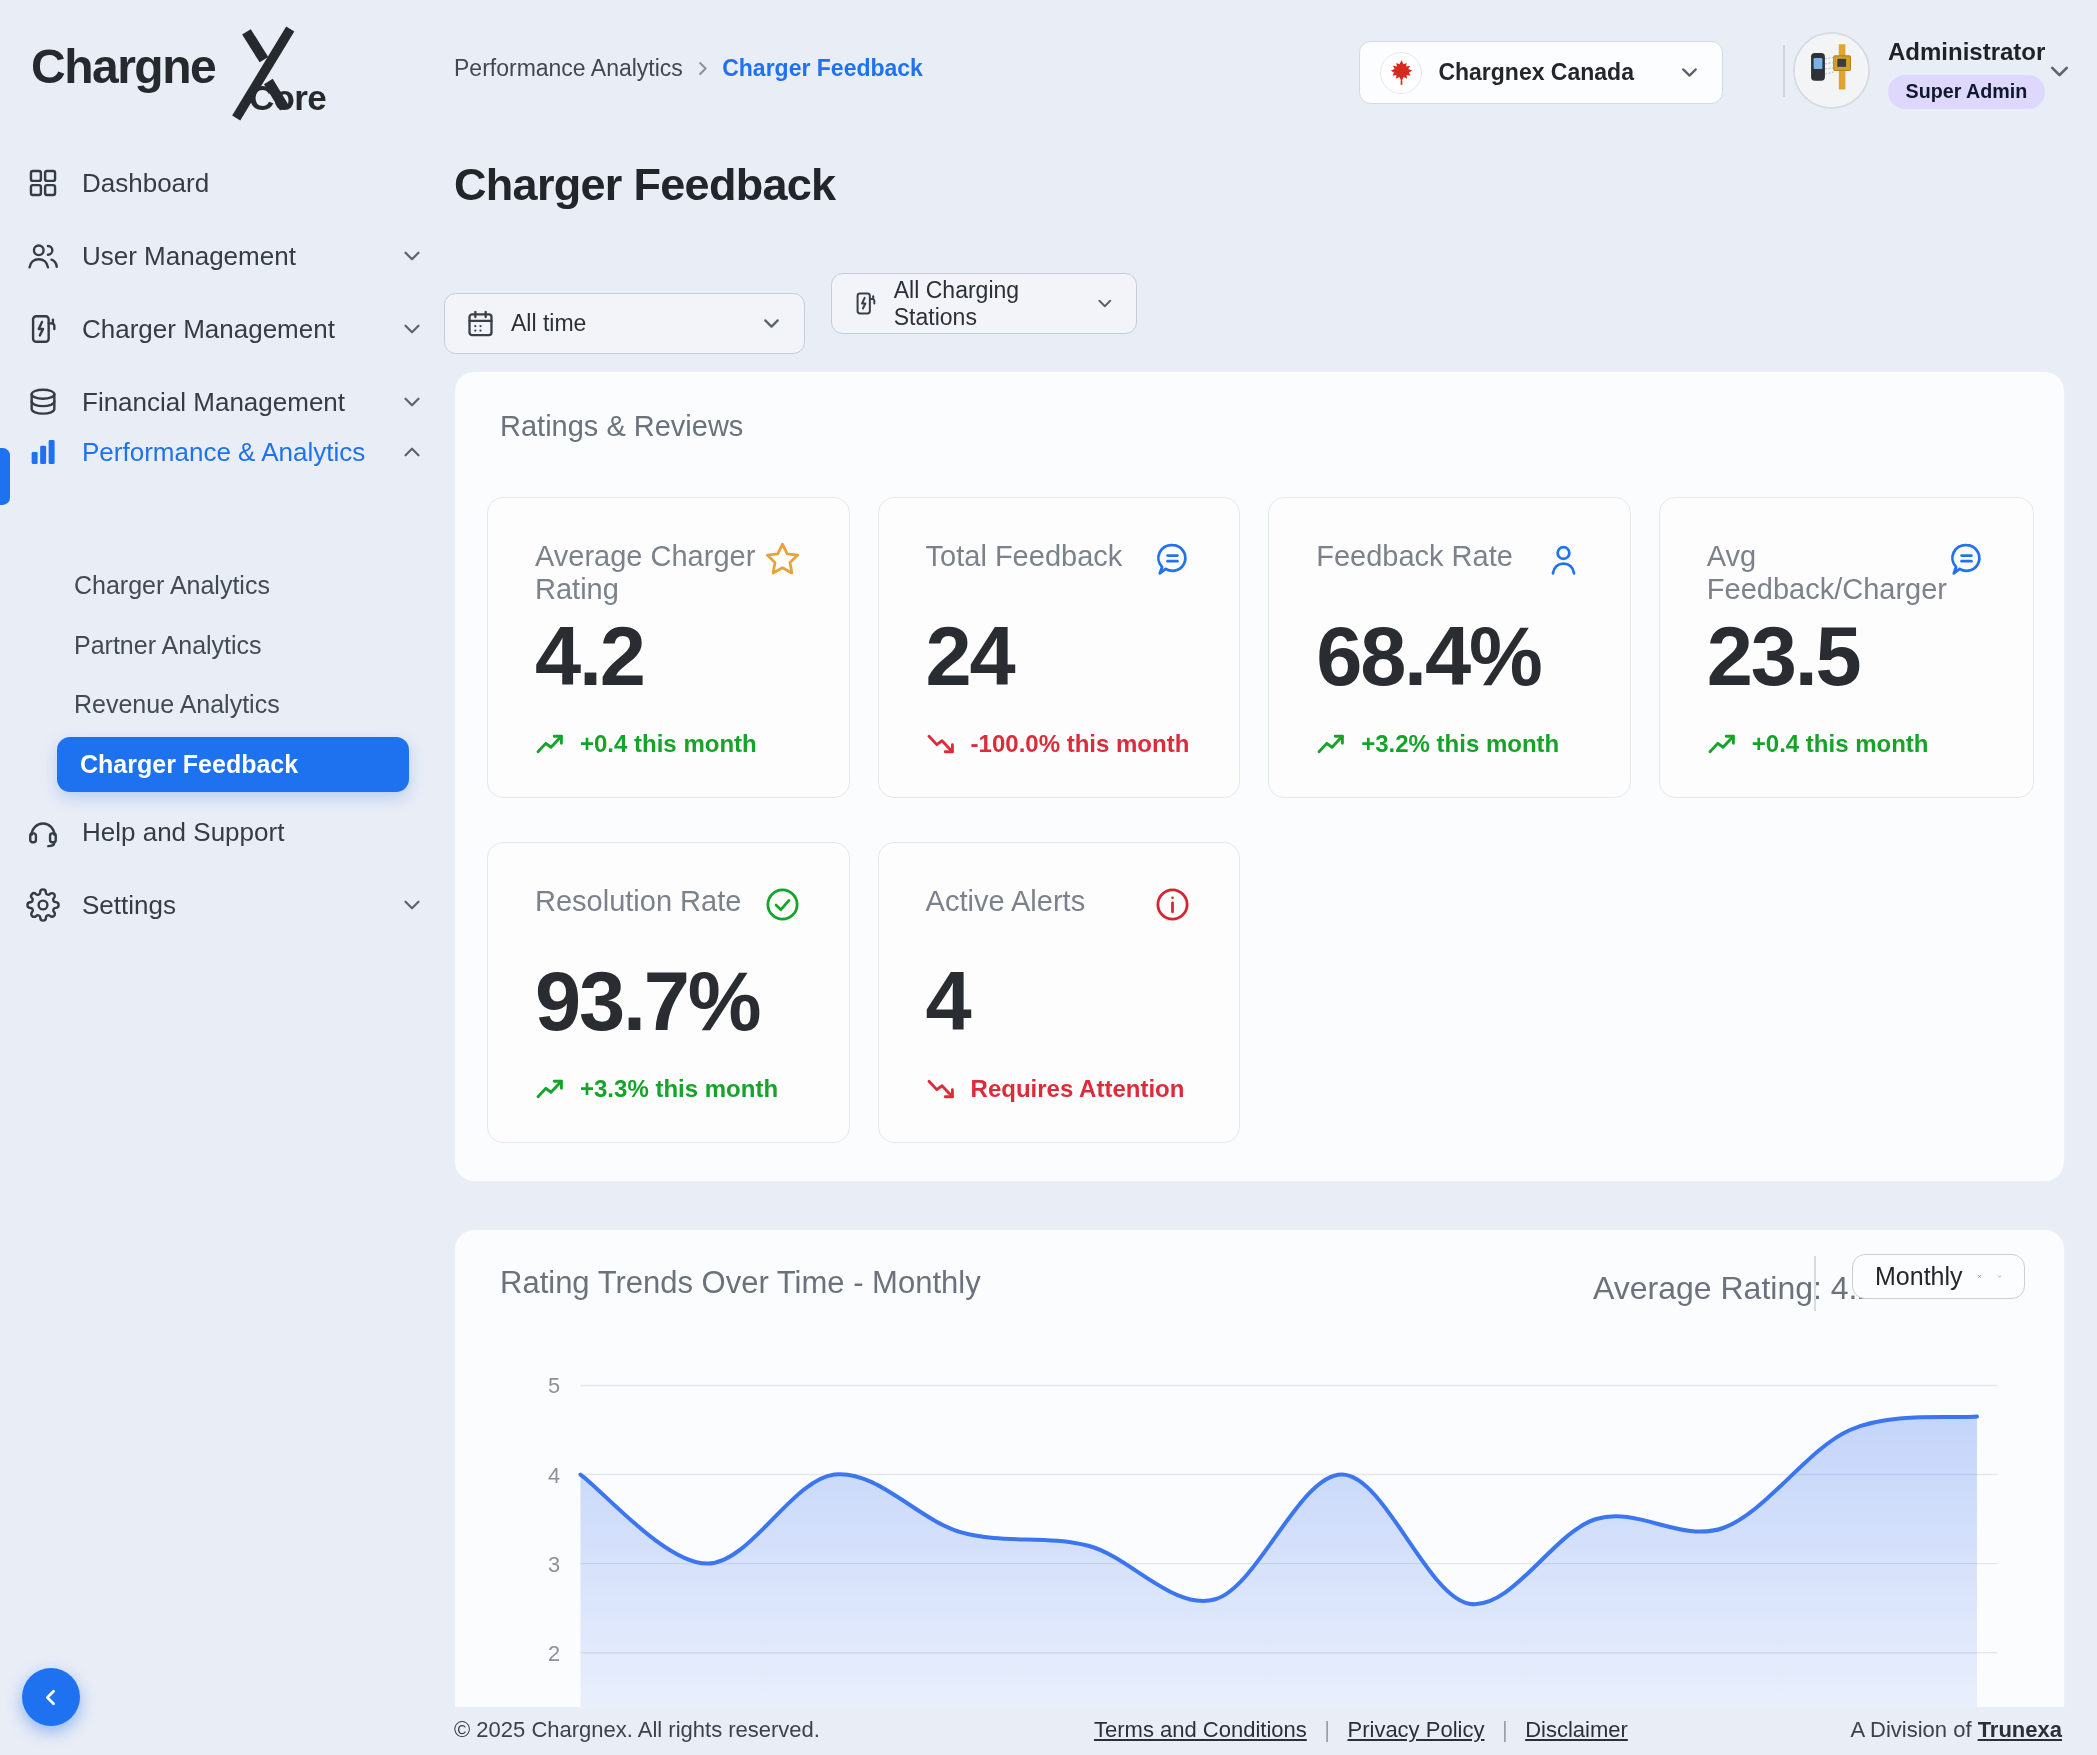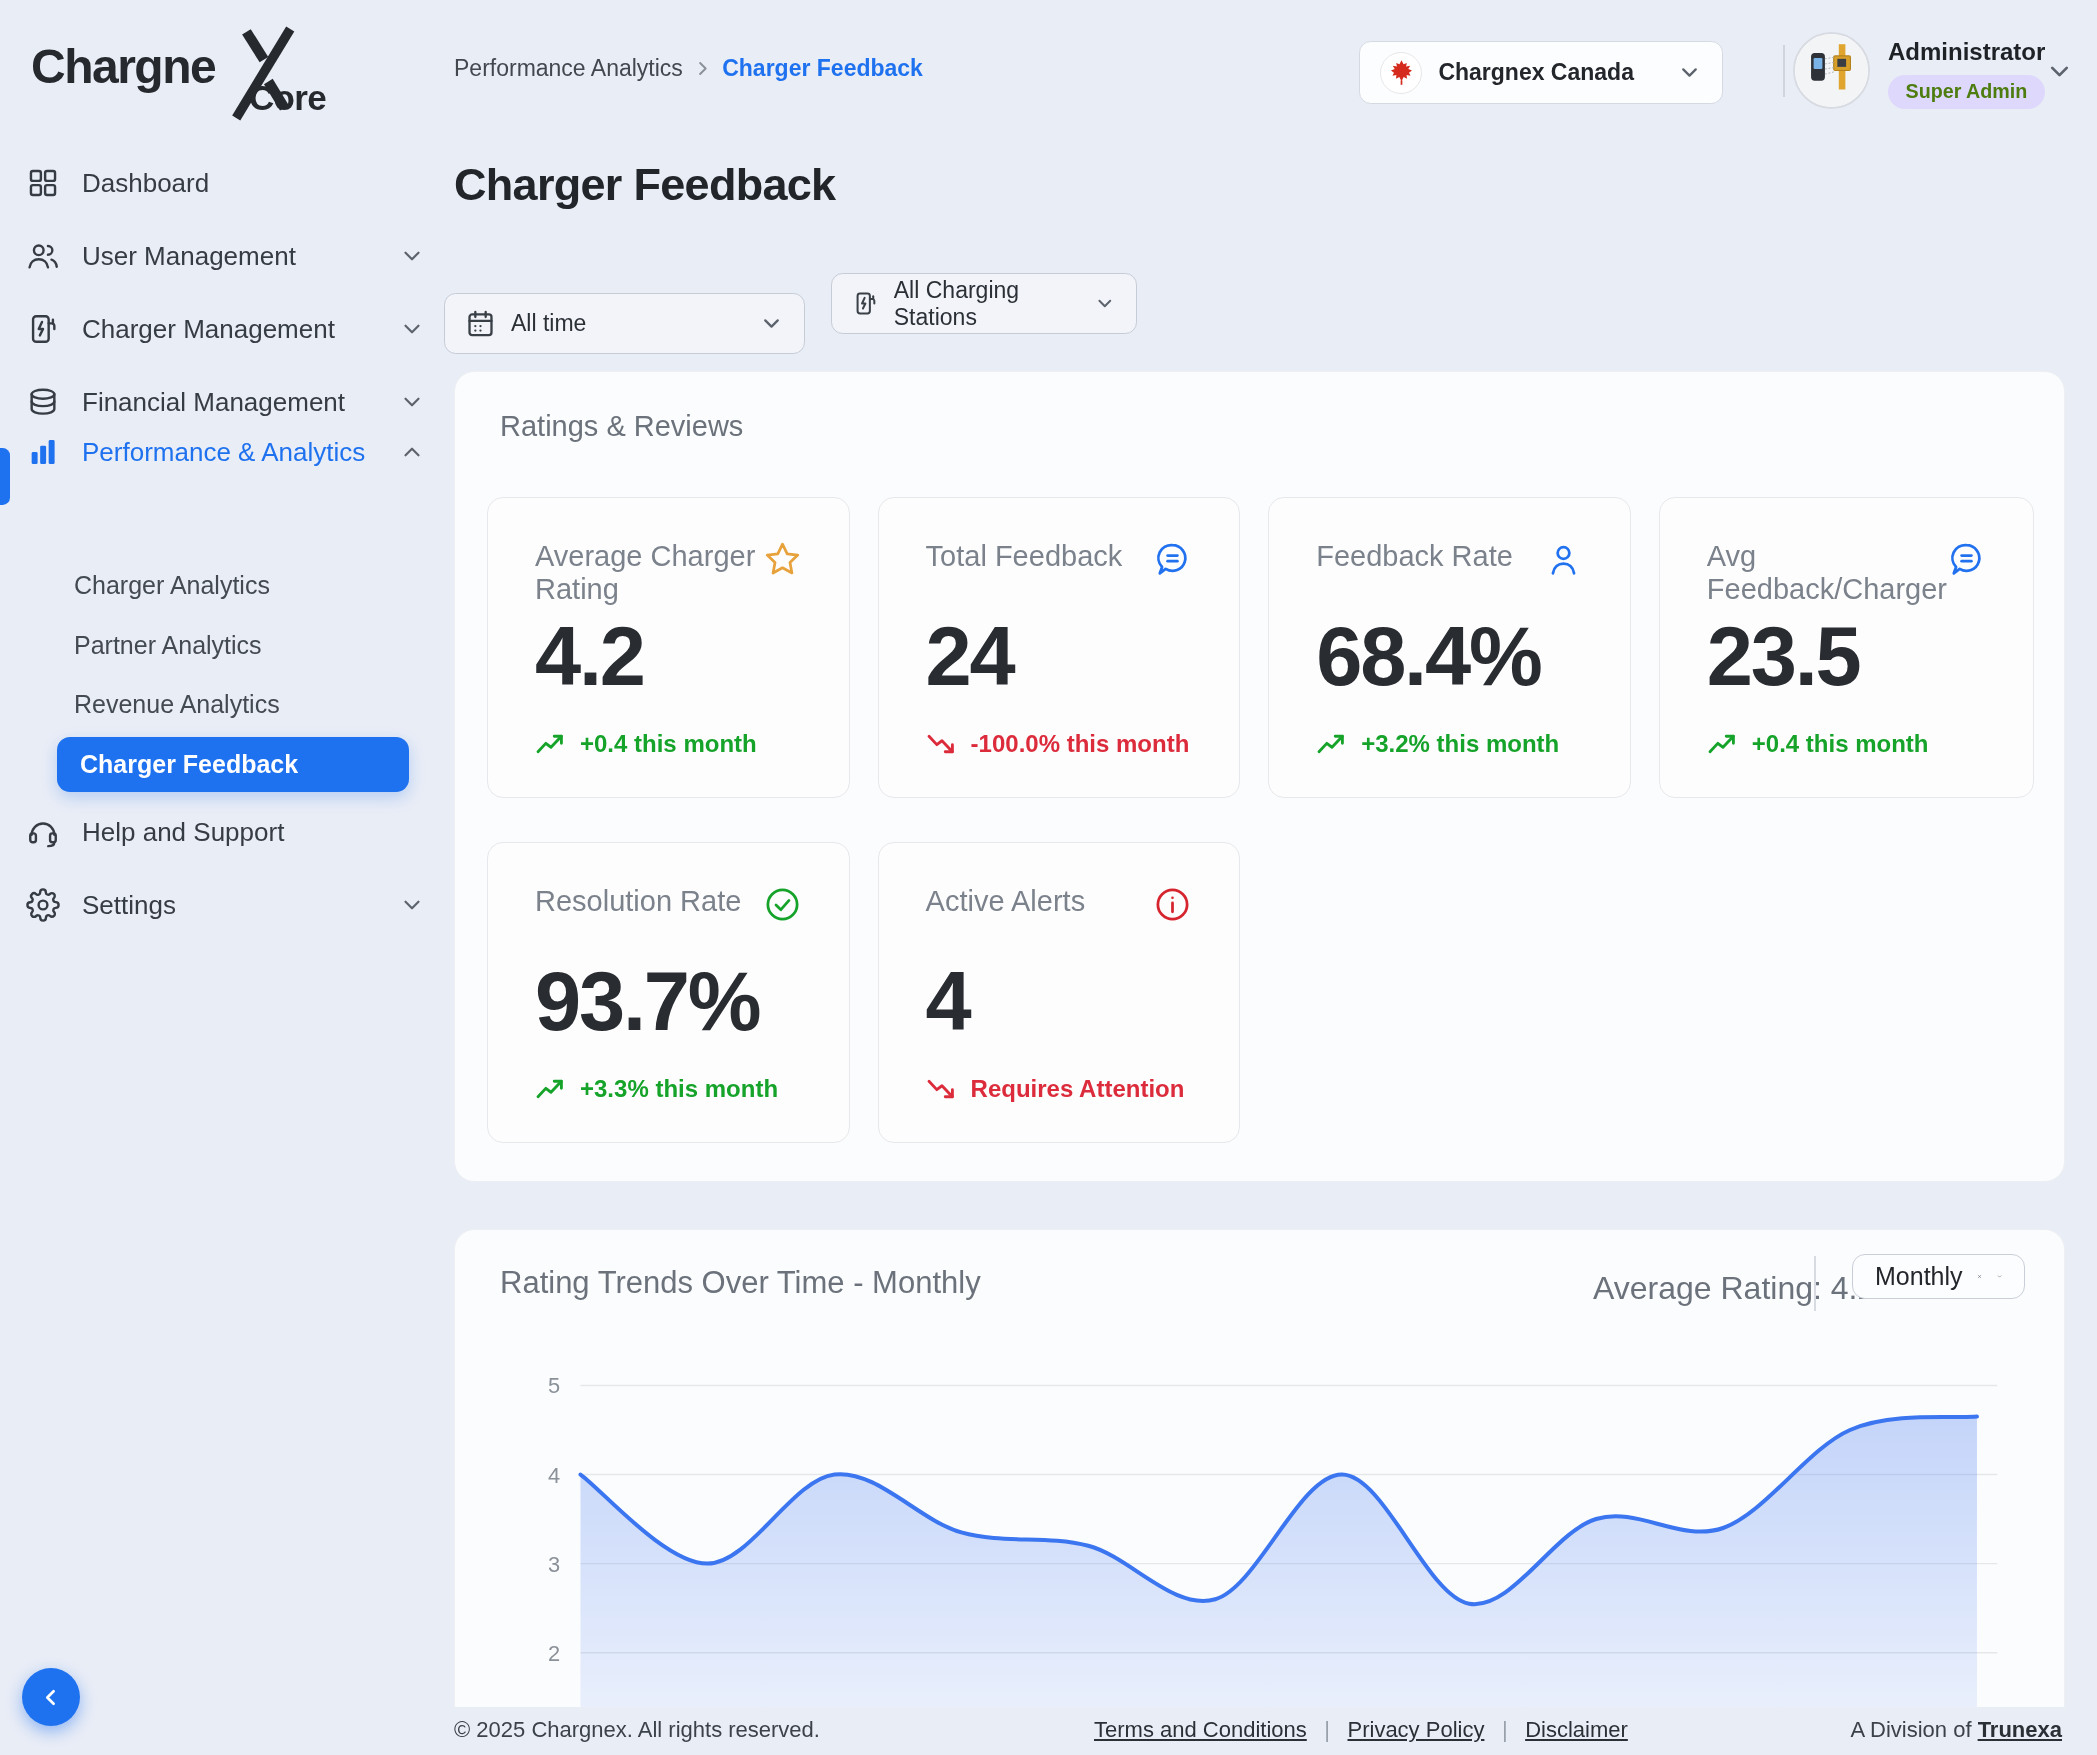--- a/index.html
+++ b/index.html
@@ -47,21 +47,21 @@
   .maple-circle { width:42px; height:42px; border-radius:50%; background:#fff; border:0.7px solid #e8e8ea;
                   display:flex; align-items:center; justify-content:center; }
   .region-select .chev { margin-left:auto; width:25px; height:25px; stroke:#5c636c; fill:none; stroke-width:2.2; stroke-linecap:round; stroke-linejoin:round; }
 
   .topbar-divider { position:absolute; left:1783px; top:45px; width:1.5px; height:52px; background:#d0d4dd; }
 
   .avatar { position:absolute; left:1793px; top:32px; width:77px; height:77px; border-radius:50%;
             border:2.2px solid #d8dbe2; background:#fff; overflow:hidden; cursor:pointer; }
   .user-block { position:absolute; left:1888px; top:38px; }
   .user-name { font-size:24px; font-weight:600; color:#1e2227; }
-  .user-badge { margin-top:8.7px; display:inline-block; background:#ded8fd; color:#4d7c0f; font-size:19.7px; font-weight:600;
+  .user-badge { margin-top:8.7px; display:inline-block; background:#ded8fd; color:#0f172a; font-size:19.7px; font-weight:600;
                 padding:5.8px 17.5px; border-radius:17.5px; }
   .user-chevron { position:absolute; left:2045px; top:57px; width:29px; height:29px; stroke:#5c636c; fill:none;
                   stroke-width:2.2; stroke-linecap:round; stroke-linejoin:round; cursor:pointer; }
 
   
   .page-title { position:absolute; left:454px; top:159px; font-size:45px; font-weight:600; color:#22262b; letter-spacing:-0.7px; }
   .filter { position:absolute; top:273px; height:61px; border:1.5px solid #c6ccd6; border-radius:11.7px; background:rgba(252,253,255,0.45);
             display:flex; align-items:center; gap:14.6px; padding:0 20.4px; font-size:23px; font-weight:500; color:#2b3036; cursor:pointer; }
   .filter svg.fi { width:31px; height:31px; stroke:#3a4047; fill:none; stroke-width:1.8; stroke-linecap:round; stroke-linejoin:round; }
   .filter .chev { width:25px; height:25px; stroke:#5c636c; fill:none; stroke-width:2.2; stroke-linecap:round; stroke-linejoin:round; }

